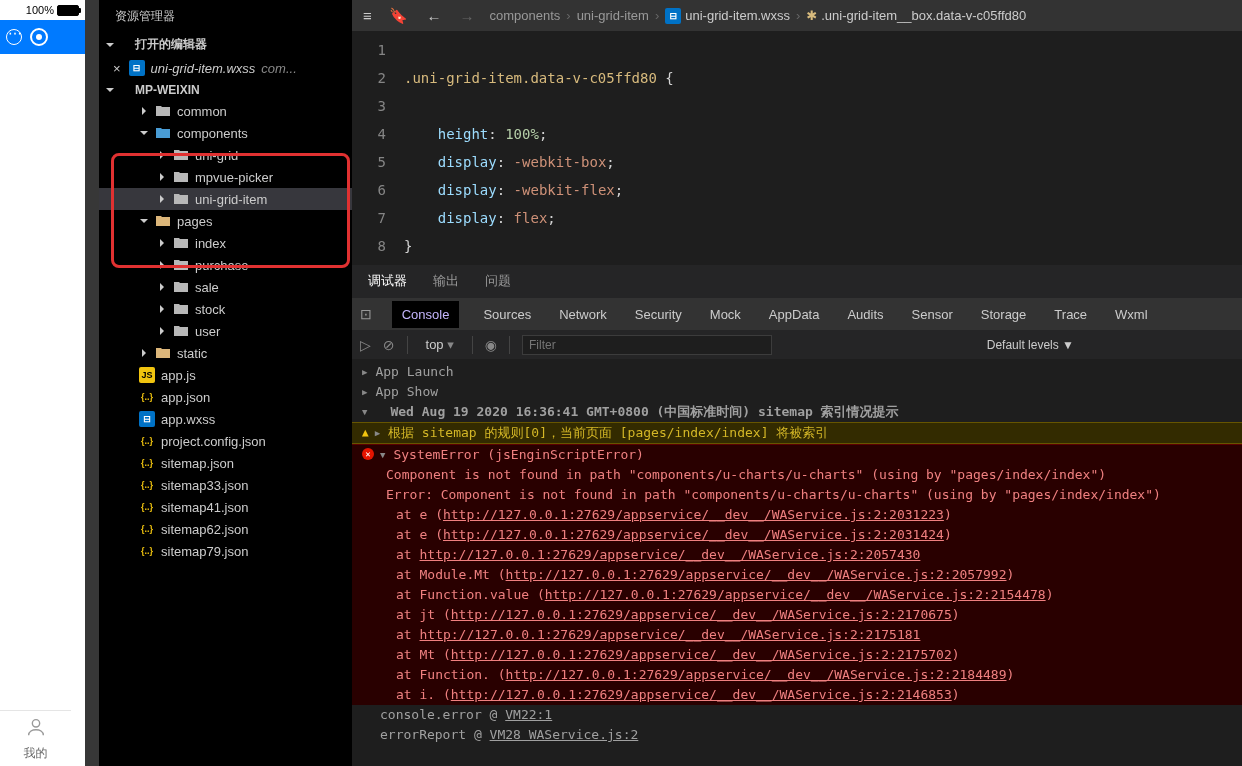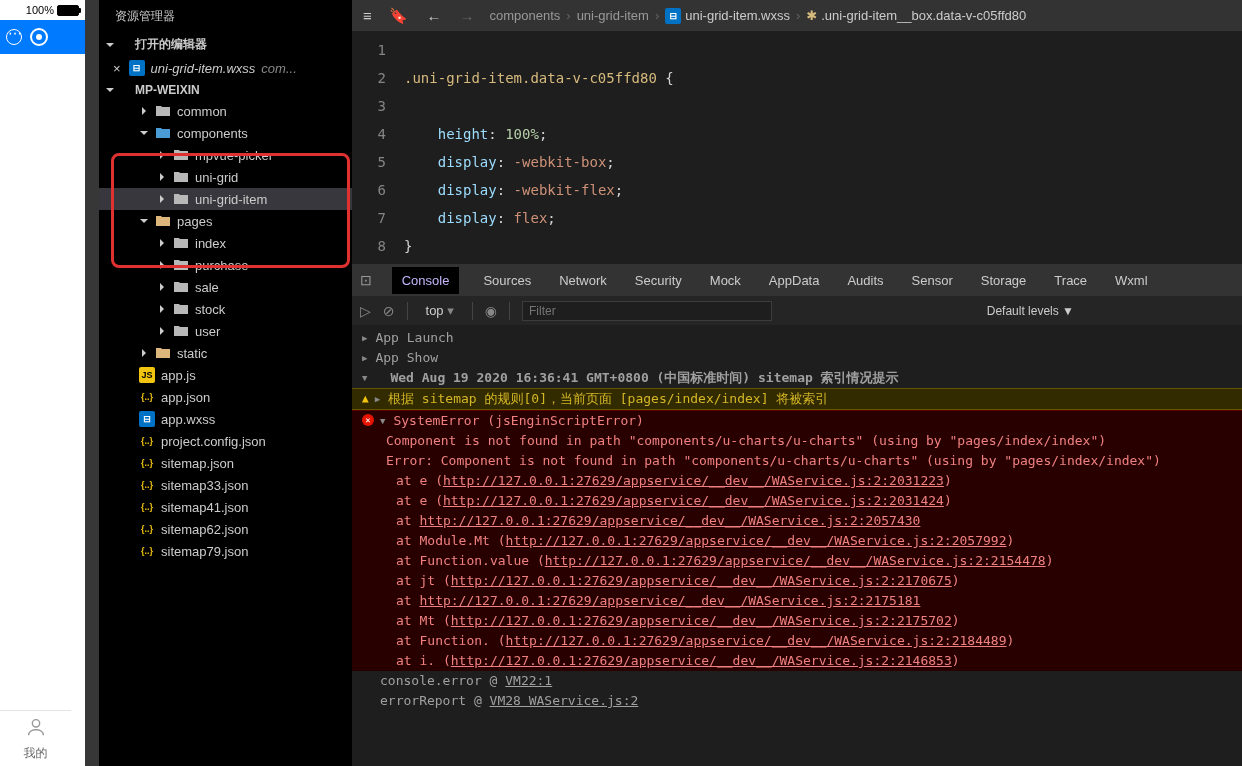--- a/index.html
+++ b/index.html
@@ -164,32 +164,32 @@
       </div>
       <div class="tree-row indent-3">
         <span class="chev">
           <svg width="8" height="8" viewBox="0 0 8 8">
             <path d="M2 0 L6 4 L2 8" fill="#ccc"></path>
           </svg>
         </span>
         <svg class="folder-svg" viewBox="0 0 16 16">
           <path fill="#b8b8b8" d="M1 3h5l1 1h8v9H1z"></path>
         </svg>
+        <span>uni-grid</span>
+      </div>
+      <div class="tree-row indent-3">
+        <span class="chev">
+          <svg width="8" height="8" viewBox="0 0 8 8">
+            <path d="M2 0 L6 4 L2 8" fill="#ccc"></path>
+          </svg>
+        </span>
+        <svg class="folder-svg" viewBox="0 0 16 16">
+          <path fill="#b8b8b8" d="M1 3h5l1 1h8v9H1z"></path>
+        </svg>
         <span>mpvue-picker</span>
-      </div>
-      <div class="tree-row indent-3">
-        <span class="chev">
-          <svg width="8" height="8" viewBox="0 0 8 8">
-            <path d="M2 0 L6 4 L2 8" fill="#ccc"></path>
-          </svg>
-        </span>
-        <svg class="folder-svg" viewBox="0 0 16 16">
-          <path fill="#b8b8b8" d="M1 3h5l1 1h8v9H1z"></path>
-        </svg>
-        <span>uni-grid</span>
       </div>
       <div class="tree-row indent-3 active">
         <span class="chev">
           <svg width="8" height="8" viewBox="0 0 8 8">
             <path d="M2 0 L6 4 L2 8" fill="#ccc"></path>
           </svg>
         </span>
         <svg class="folder-svg" viewBox="0 0 16 16">
           <path fill="#b8b8b8" d="M1 3h5l1 1h8v9H1z"></path>
         </svg>
@@ -365,20 +365,25 @@
       <div class="code-line">
         <div class="gutter">7</div>
         <div class="code">    <span class="tok-prop">display</span><span class="tok-punc">:</span> <span class="tok-val">flex</span><span class="tok-punc">;</span></div>
       </div>
       <div class="code-line">
         <div class="gutter">8</div>
         <div class="code"><span class="tok-punc">}</span></div>
       </div>
     </div>
 
+  <div class="panel-tabs" id="panel-tabs">
+      <span class="panel-tab active">调试器</span>
+      <span class="panel-tab">输出</span>
+      <span class="panel-tab">问题</span>
+    </div>
 
   <div class="dev-tabs">
     <span class="dev-icon">⊡</span>
     <span id="dev-tabs-holder" style="display:contents;"><span class="dev-tab active">Console</span><span class="dev-tab">Sources</span><span class="dev-tab">Network</span><span class="dev-tab">Security</span><span class="dev-tab">Mock</span><span class="dev-tab">AppData</span><span class="dev-tab">Audits</span><span class="dev-tab">Sensor</span><span class="dev-tab">Storage</span><span class="dev-tab">Trace</span><span class="dev-tab">Wxml</span></span>
   </div>
 
   <div class="filter-bar">
     <span class="fb-icon">▷</span>
     <span class="fb-icon">⊘</span>
     <span class="sep-v"></span>

